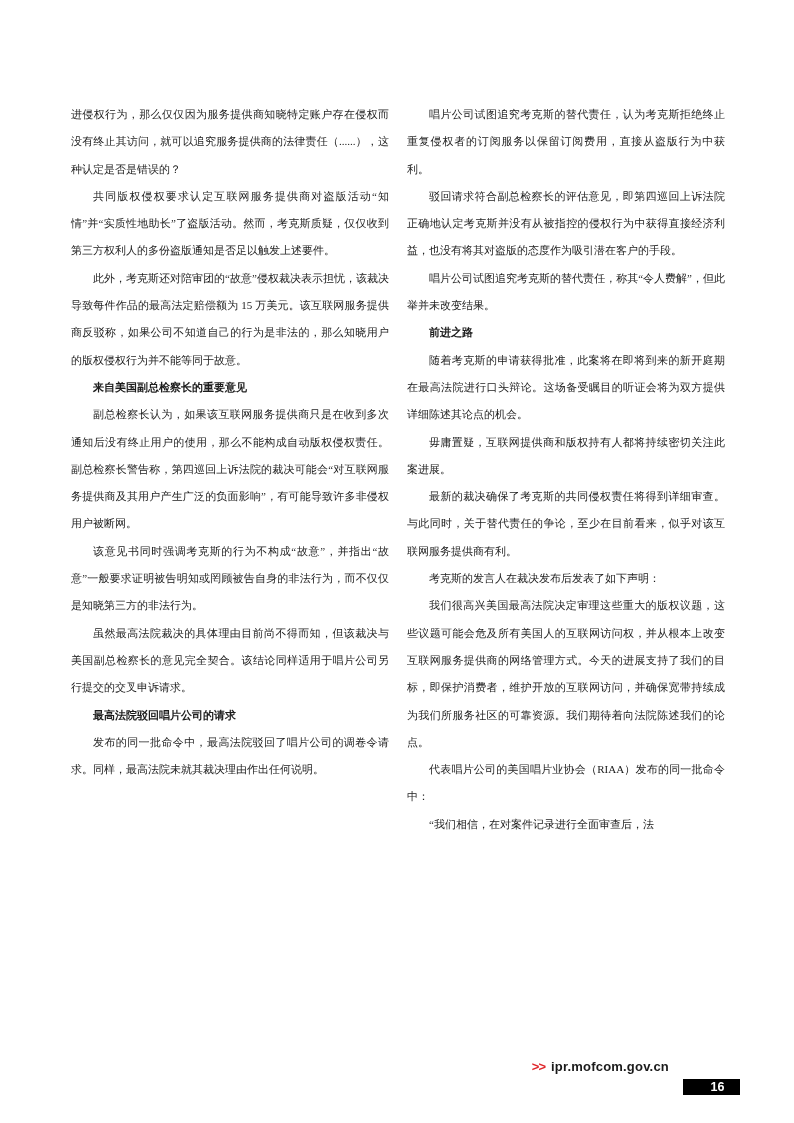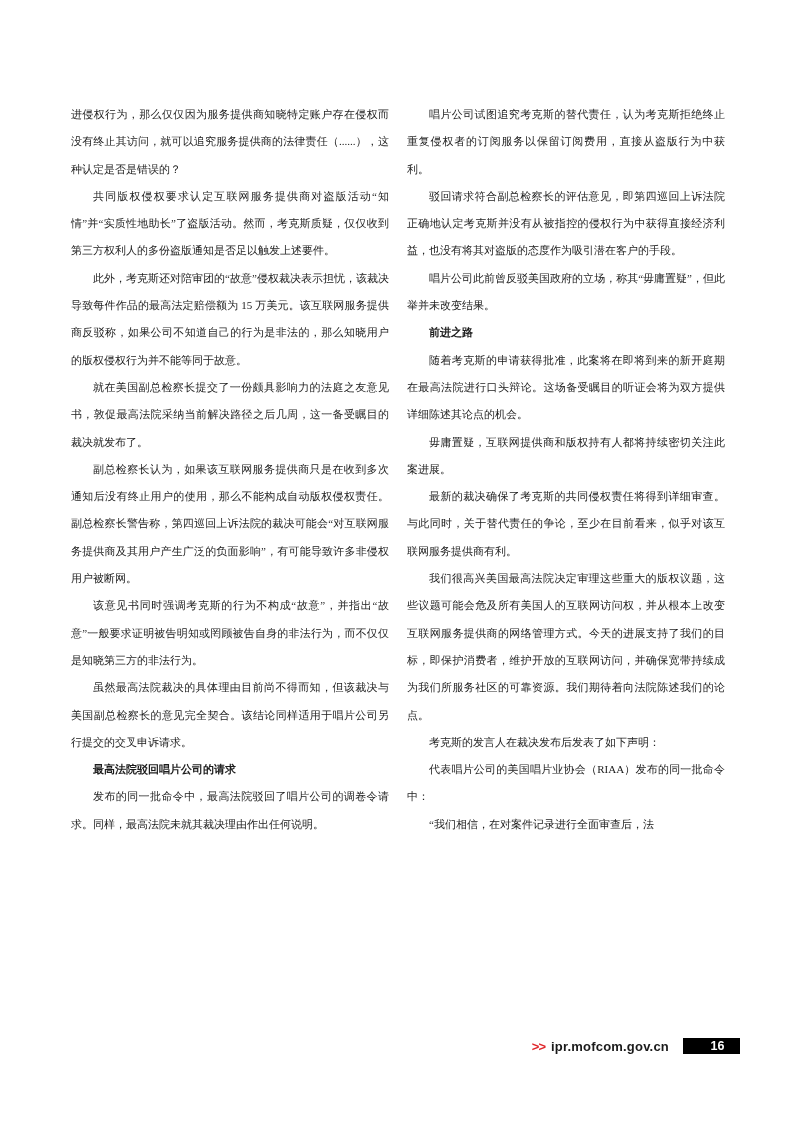--- a/index.html
+++ b/index.html
@@ -37,49 +37,50 @@
     color: #1a1a1a; font-size: 13px; letter-spacing: 0.2px;
     text-decoration: none;
     font-weight: bold;
   }
   .page-badge {
     width: 57px; height: 16px; margin-left: 14px;
     background: #000000; color: #ffffff;
     font-size: 12.5px; font-weight: bold;
     display: flex; align-items: center; justify-content: center;
     padding-left: 12px;
+    margin-top: 41px;
   }
 </style>
 </head>
 <body>
 
 <div class="page">
 
   <div class="column column-left">
     <p class="no-indent">进侵权行为，那么仅仅因为服务提供商知晓特定账户存在侵权而没有终止其访问，就可以追究服务提供商的法律责任（......），这种认定是否是错误的？</p>
     <p>共同版权侵权要求认定互联网服务提供商对盗版活动“知情”并“实质性地助长”了盗版活动。然而，考克斯质疑，仅仅收到第三方权利人的多份盗版通知是否足以触发上述要件。</p>
     <p>此外，考克斯还对陪审团的“故意”侵权裁决表示担忧，该裁决导致每件作品的最高法定赔偿额为 15 万美元。该互联网服务提供商反驳称，如果公司不知道自己的行为是非法的，那么知晓用户的版权侵权行为并不能等同于故意。</p>
-    <p>就在美国副总检察长提交了一份颇具影响力的法庭之友意见书，敦促最高法院采纳当前解决路径之后几周，这一备受瞩目的裁决就发布了。</p>
+    <p class="heading">来自美国副总检察长的重要意见</p>
     <p>副总检察长认为，如果该互联网服务提供商只是在收到多次通知后没有终止用户的使用，那么不能构成自动版权侵权责任。副总检察长警告称，第四巡回上诉法院的裁决可能会“对互联网服务提供商及其用户产生广泛的负面影响”，有可能导致许多非侵权用户被断网。</p>
     <p>该意见书同时强调考克斯的行为不构成“故意”，并指出“故意”一般要求证明被告明知或罔顾被告自身的非法行为，而不仅仅是知晓第三方的非法行为。</p>
     <p>虽然最高法院裁决的具体理由目前尚不得而知，但该裁决与美国副总检察长的意见完全契合。该结论同样适用于唱片公司另行提交的交叉申诉请求。</p>
     <p class="heading">最高法院驳回唱片公司的请求</p>
     <p>发布的同一批命令中，最高法院驳回了唱片公司的调卷令请求。同样，最高法院未就其裁决理由作出任何说明。</p>
   </div>
 
   <div class="column column-right">
     <p>唱片公司试图追究考克斯的替代责任，认为考克斯拒绝终止重复侵权者的订阅服务以保留订阅费用，直接从盗版行为中获利。</p>
     <p>驳回请求符合副总检察长的评估意见，即第四巡回上诉法院正确地认定考克斯并没有从被指控的侵权行为中获得直接经济利益，也没有将其对盗版的态度作为吸引潜在客户的手段。</p>
-    <p>唱片公司此前曾反驳美国政府的立场，称其“毋庸置疑”，但此举并未改变结果。</p>
+    <p>唱片公司试图追究考克斯的替代责任，称其“令人费解”，但此举并未改变结果。</p>
     <p class="heading">前进之路</p>
     <p>随着考克斯的申请获得批准，此案将在即将到来的新开庭期在最高法院进行口头辩论。这场备受瞩目的听证会将为双方提供详细陈述其论点的机会。</p>
     <p>毋庸置疑，互联网提供商和版权持有人都将持续密切关注此案进展。</p>
     <p>最新的裁决确保了考克斯的共同侵权责任将得到详细审查。与此同时，关于替代责任的争论，至少在目前看来，似乎对该互联网服务提供商有利。</p>
+    <p>考克斯的发言人在裁决发布后发表了如下声明：</p>
     <p>我们很高兴美国最高法院决定审理这些重大的版权议题，这些议题可能会危及所有美国人的互联网访问权，并从根本上改变互联网服务提供商的网络管理方式。今天的进展支持了我们的目标，即保护消费者，维护开放的互联网访问，并确保宽带持续成为我们所服务社区的可靠资源。我们期待着向法院陈述我们的论点。</p>
-    <p>考克斯的发言人在裁决发布后发表了如下声明：</p>
     <p>代表唱片公司的美国唱片业协会（RIAA）发布的同一批命令中：</p>
     <p>“我们相信，在对案件记录进行全面审查后，法</p>
   </div>
 
   <div class="footer">
     <span class="chevrons">&gt;&gt;</span>
     <span class="site">ipr.mofcom.gov.cn</span>
     <span class="page-badge">16</span>
   </div>
 

